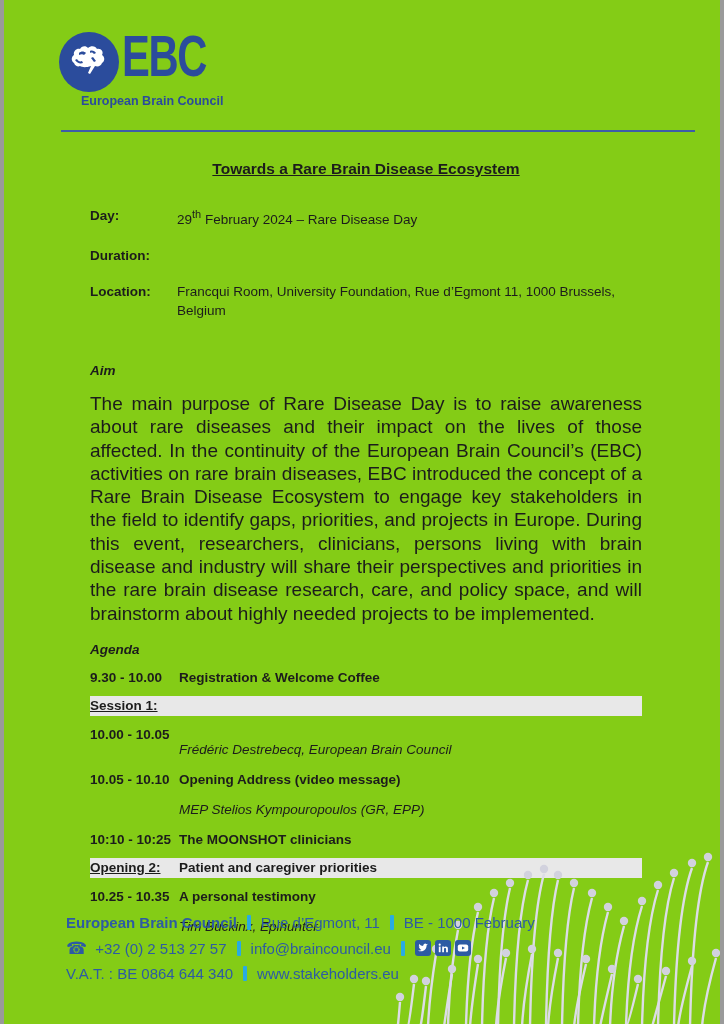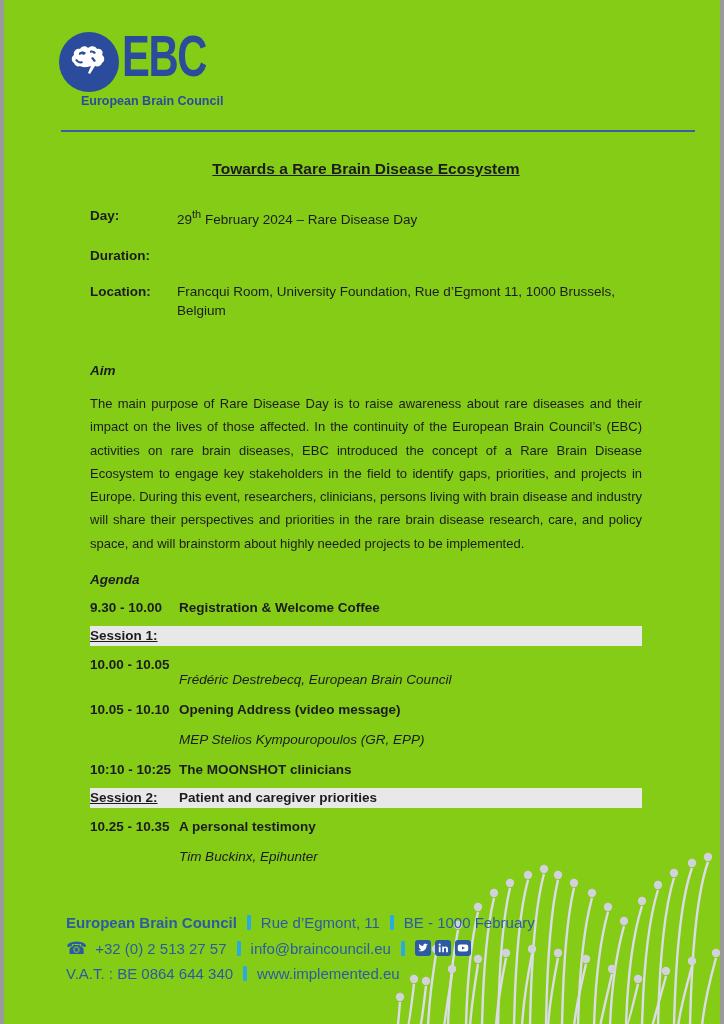--- a/index.html
+++ b/index.html
@@ -30,21 +30,21 @@
   .doc-title{
     text-align:center;font-size:15.5px;font-weight:bold;
     text-decoration:underline;margin:0 0 30px 0;color:#1c1c1c;
   }
   .info-row{display:grid;grid-template-columns:87px 1fr;margin-bottom:21px;font-size:13.5px;}
   .info-label{font-weight:bold;}
   .info-value sup{font-size:11px;}
   .aim-heading,.agenda-heading{font-size:13.5px;font-weight:bold;font-style:italic;margin:0;}
   .aim-heading{margin-top:46px;}
   .aim-text{
-    font-size:13px;line-height:23.3px;text-align:justify;margin:14px 0 0 0;
+    font-size:19px;line-height:23.3px;text-align:justify;margin:14px 0 0 0;
   }
   .agenda-heading{margin-top:17px;margin-bottom:13px;}
   .agenda-row{display:grid;grid-template-columns:89px 1fr;font-size:13.5px;margin-bottom:11px;}
   .agenda-time{font-weight:bold;white-space:nowrap;}
   .agenda-title{font-weight:bold;}
   .agenda-speaker{
     grid-column:2;font-style:italic;margin-top:11px;line-height:23px;text-align:justify;
   }
   .session-row{
     display:grid;grid-template-columns:89px 1fr;font-size:13.5px;
@@ -130,21 +130,21 @@
     <span class="agenda-title">Opening Address (video message)</span>
     <span class="agenda-speaker">MEP Stelios Kympouropoulos (GR, EPP)</span>
   </div>
 
   <div class="agenda-row">
     <span class="agenda-time">10:10 - 10:25</span>
     <span class="agenda-title">The MOONSHOT clinicians</span>
   </div>
 
   <div class="session-row">
-    <span class="session-label">Session 2:</span>
+    <span class="session-label">Opening 2:</span>
     <span class="session-title">Patient and caregiver priorities</span>
   </div>
 
   <div class="agenda-row">
     <span class="agenda-time">10.25 - 10.35</span>
     <span class="agenda-title">A personal testimony</span>
     <span class="agenda-speaker">Tim Buckinx, Epihunter</span>
   </div>
 </div>
   </div>
@@ -242,17 +242,17 @@
         <svg width="16" height="16" viewBox="0 0 16 16">
           <rect width="16" height="16" rx="3" fill="#2d5ba3"></rect>
           <rect x="2.8" y="4.6" width="10.4" height="6.8" rx="2" fill="#ffffff"></rect>
           <path fill="#2d5ba3" d="M7 6.4l3 1.6-3 1.6z"></path>
         </svg>
       </span>
     </div>
     <div class="footer-line">
       <span>V.A.T. : BE 0864 644 340</span>
       <span class="sep"></span>
-      <span>www.implemented.eu</span>
+      <span>www.stakeholders.eu</span>
     </div>
   </div>
 
 </div>
 
 </body></html>

